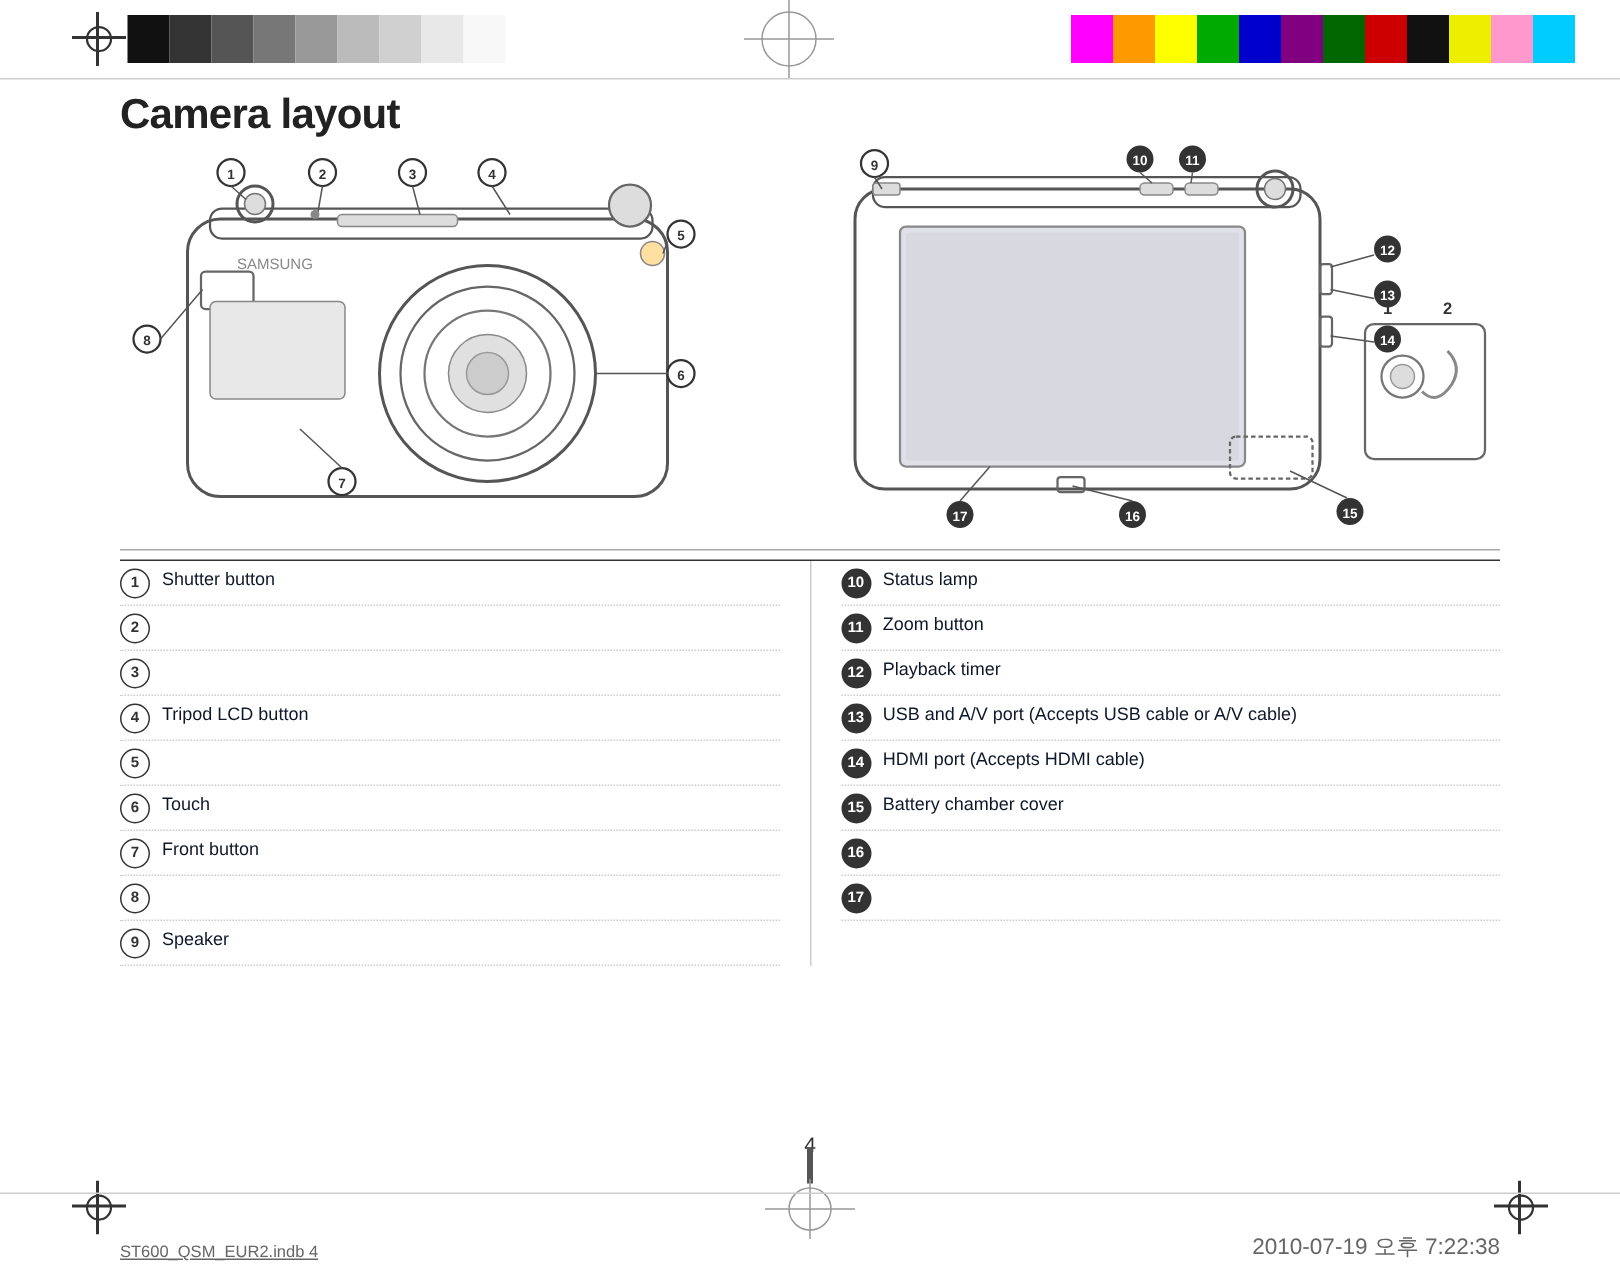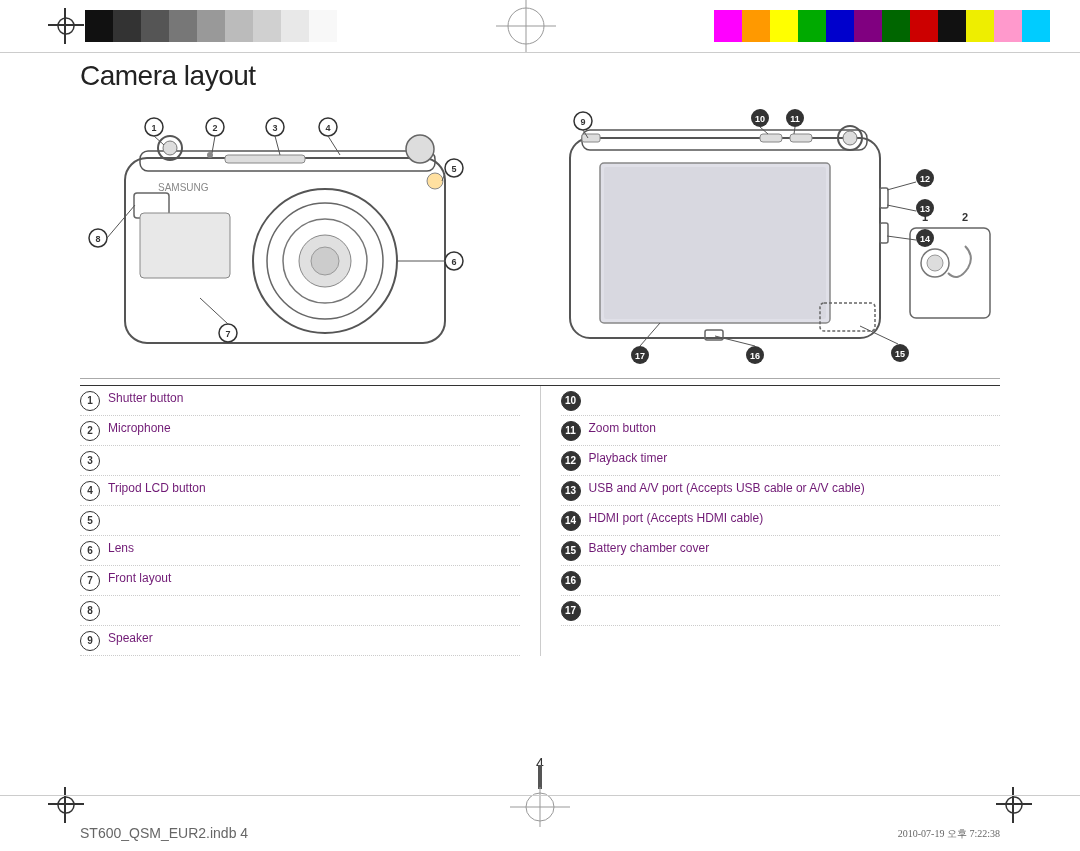--- a/index.html
+++ b/index.html
@@ -73,23 +73,23 @@
       position: absolute;
       top: 60px;
       left: 80px;
       right: 80px;
       bottom: 80px;
     }
 
     
     .page-title {
       font-size: 28px;
-      font-weight: 400;
+      font-weight: 700;
       color: #222;
-      margin-bottom: 16px;
+      margin-bottom: 4px;
       letter-spacing: -0.5px;
     }
 
     
     .parts-list {
       display: flex;
       gap: 0;
       border-top: 1.5px solid #333;
     }
 
@@ -134,39 +134,40 @@
       margin-top: 1px;
     }
 
     .part-number.filled {
       background: #333;
       color: #fff;
     }
 
     .part-desc {
       flex: 1;
-      color: #701a75;
+      color: #0f172a;
     }
 
     
     .page-footer {
       position: absolute;
       bottom: 0;
       left: 0;
       right: 0;
       height: 80px;
       display: flex;
       align-items: flex-end;
       padding: 0 80px 10px;
       justify-content: space-between;
     }
 
     .footer-left {
-      font-size: 14px;
+      font-size: 11px;
       color: #666;
+      text-decoration: underline;
     }
 
     .page-number-area {
       position: absolute;
       bottom: 80px;
       left: 50%;
       transform: translateX(-50%);
       font-size: 14px;
       color: #333;
       font-weight: normal;
@@ -176,23 +177,22 @@
       position: absolute;
       bottom: 62px;
       left: 50%;
       transform: translateX(-50%);
       width: 4px;
       height: 24px;
       background: #555;
     }
 
     .footer-right {
-      font-size: 10px;
+      font-size: 15px;
       color: #666;
-      font-family: Liberation Serif, serif;
     }
 
     
     .h-sep {
       width: 100%;
       height: 1px;
       background: #aaa;
       margin: 0;
     }
 
@@ -417,52 +417,52 @@
 
   <div class="parts-list">
 
     <div class="parts-column">
       <div class="part-row">
         <span class="part-number">1</span>
         <span class="part-desc">Shutter button</span>
       </div>
       <div class="part-row">
         <span class="part-number">2</span>
-        <span class="part-desc">Microphone</span>
       </div>
       <div class="part-row">
         <span class="part-number">3</span>
       </div>
       <div class="part-row">
         <span class="part-number">4</span>
         <span class="part-desc">Tripod LCD button</span>
       </div>
       <div class="part-row">
         <span class="part-number">5</span>
       </div>
       <div class="part-row">
         <span class="part-number">6</span>
-        <span class="part-desc">Lens</span>
+        <span class="part-desc">Touch</span>
       </div>
       <div class="part-row">
         <span class="part-number">7</span>
-        <span class="part-desc">Front layout</span>
+        <span class="part-desc">Front button</span>
       </div>
       <div class="part-row">
         <span class="part-number">8</span>
       </div>
       <div class="part-row">
         <span class="part-number">9</span>
         <span class="part-desc">Speaker</span>
       </div>
     </div>
 
     <div class="parts-column">
       <div class="part-row">
         <span class="part-number filled">10</span>
+        <span class="part-desc">Status lamp</span>
       </div>
       <div class="part-row">
         <span class="part-number filled">11</span>
         <span class="part-desc">Zoom button</span>
       </div>
       <div class="part-row">
         <span class="part-number filled">12</span>
         <span class="part-desc">Playback timer</span>
       </div>
       <div class="part-row">

